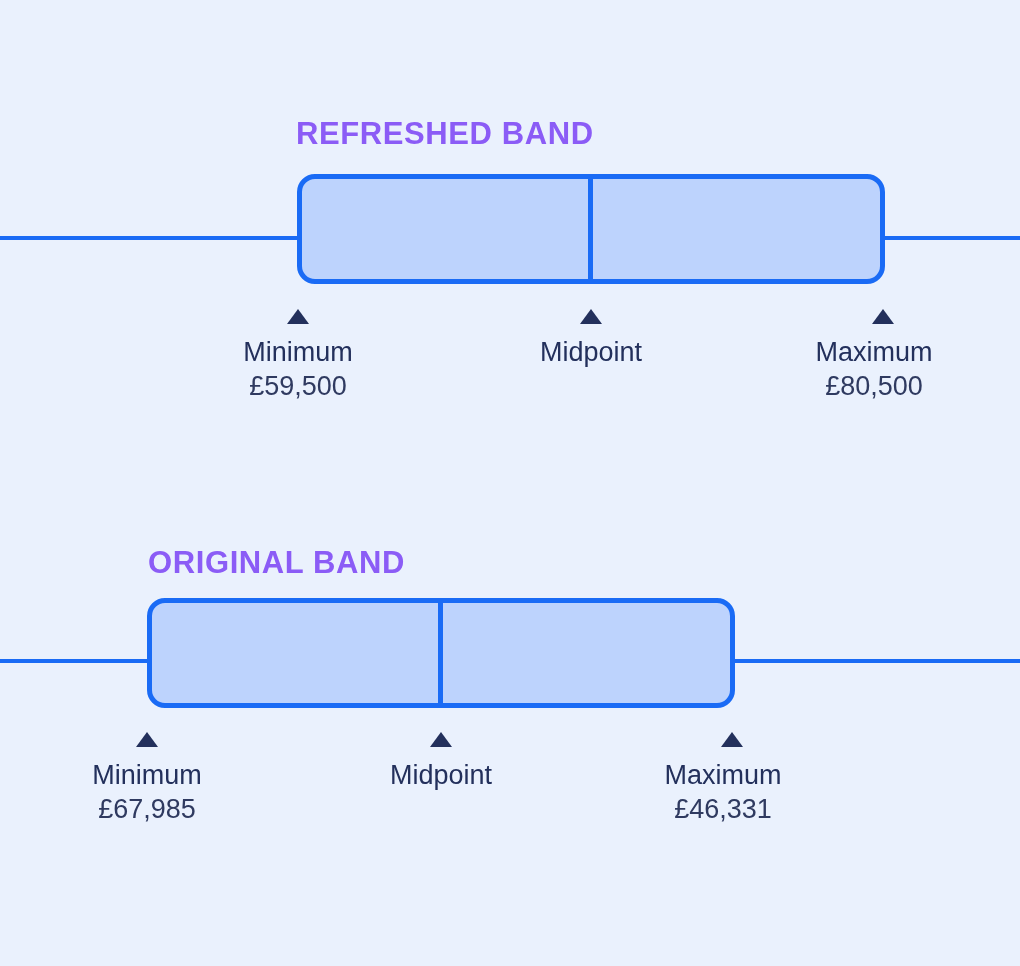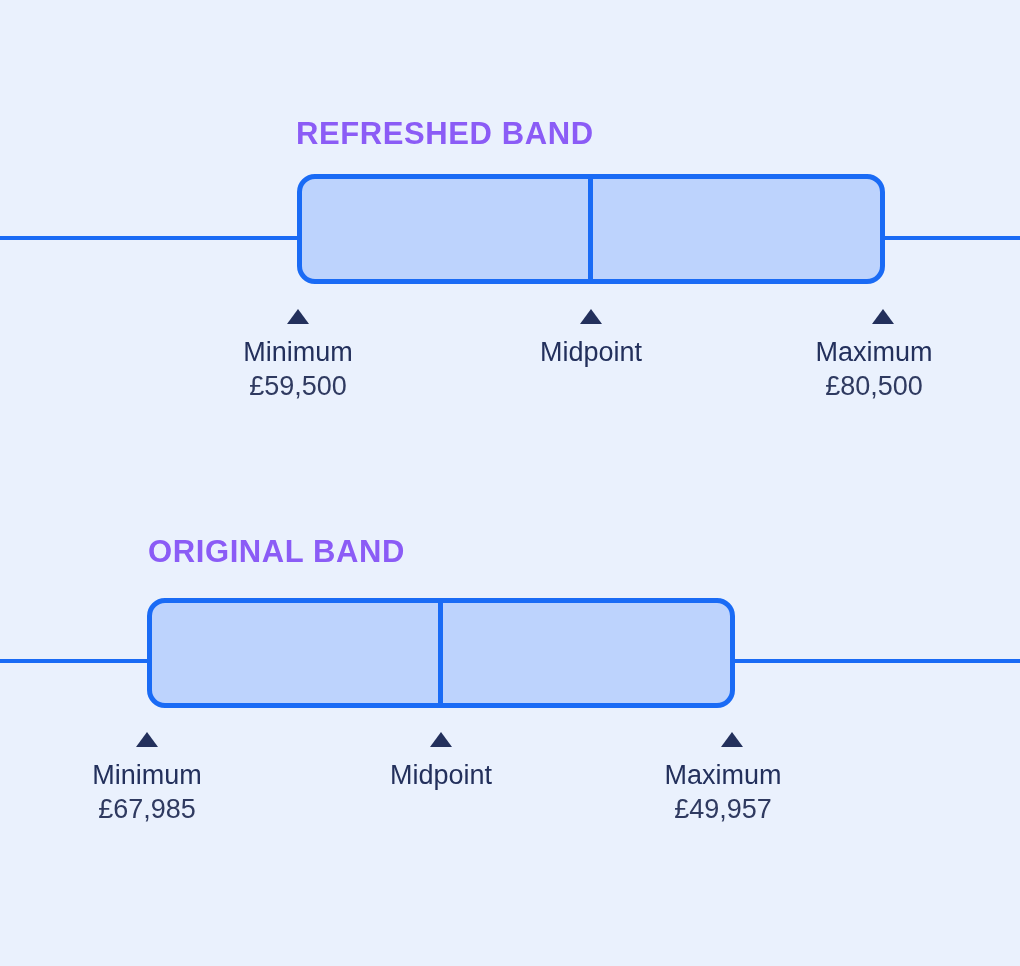--- a/index.html
+++ b/index.html
@@ -122,21 +122,21 @@
 
     <div class="marker" style="left:872px; top:309px;"></div>
     <div class="marker-label" style="left:874px; top:337px;">
       <span class="lbl">Maximum</span>
       <span class="val">£80,500</span>
     </div>
   </div>
 
   <div class="band-group" style="top:0;">
 
-    <div class="band-title" style="left:148px; top:536px;">ORIGINAL BAND</div>
+    <div class="band-title" style="left:148px; top:547px;">ORIGINAL BAND</div>
 
     <div class="baseline" style="top:659px;"></div>
 
     <div class="band-box" style="left:147px; top:598px; width:588px; height:110px;"></div>
 
     <div class="band-divider" style="left:438px; top:598px; height:110px;"></div>
 
     <div class="marker" style="left:136px; top:732px;"></div>
     <div class="marker-label" style="left:147px; top:760px;">
       <span class="lbl">Minimum</span>
@@ -144,17 +144,17 @@
     </div>
 
     <div class="marker" style="left:430px; top:732px;"></div>
     <div class="marker-label" style="left:441px; top:760px;">
       <span class="lbl">Midpoint</span>
     </div>
 
     <div class="marker" style="left:721px; top:732px;"></div>
     <div class="marker-label" style="left:723px; top:760px;">
       <span class="lbl">Maximum</span>
-      <span class="val">£49,957</span>
+      <span class="val">£46,331</span>
     </div>
   </div>
 
 </div>
 
 </body></html>

